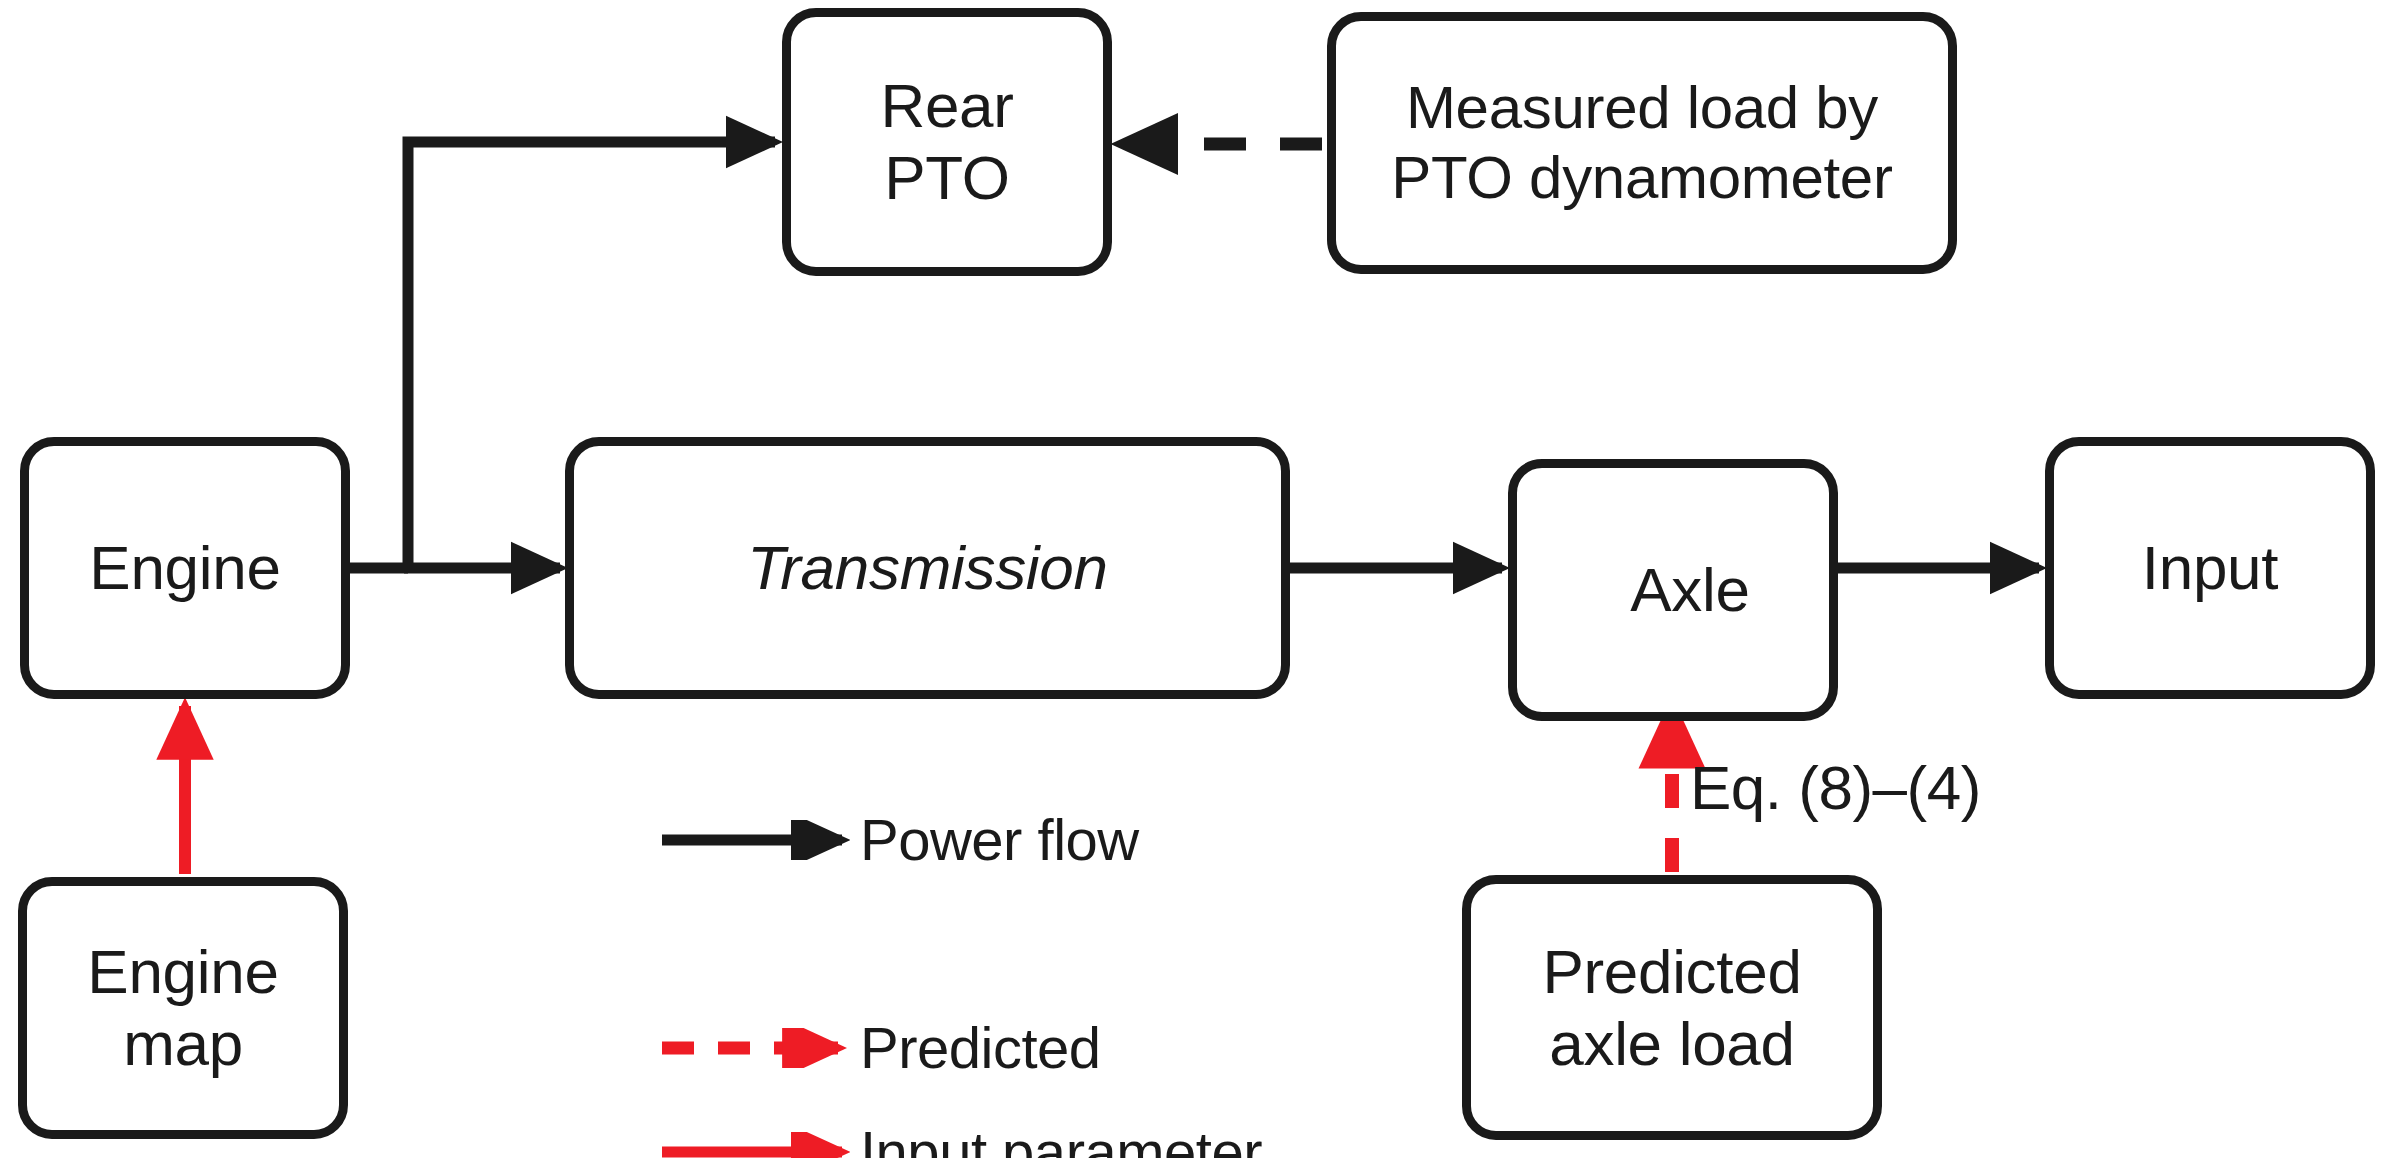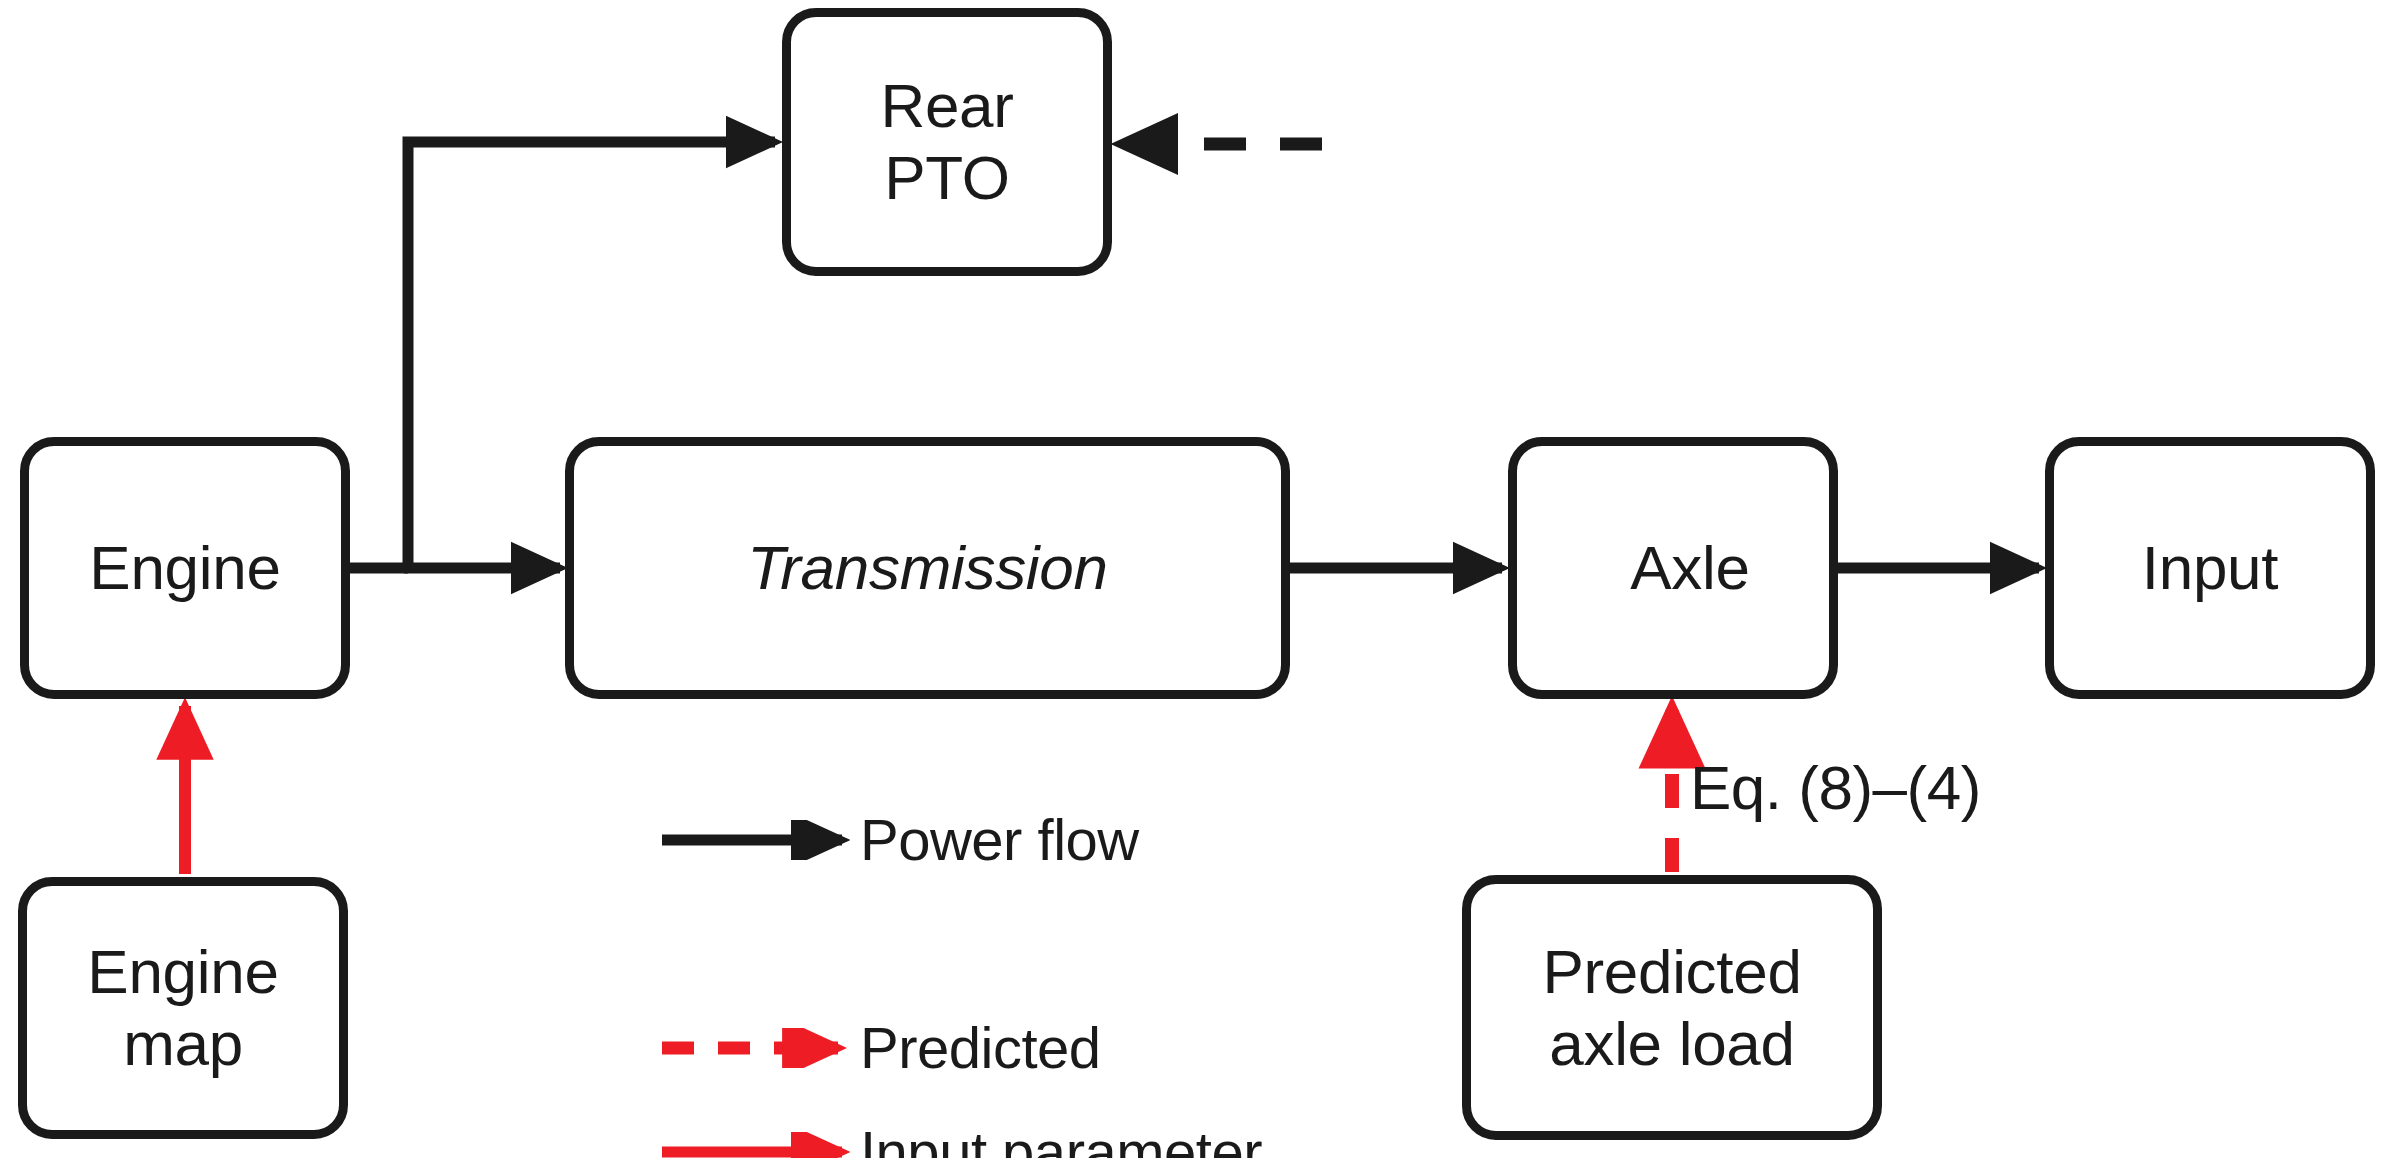--- a/index.html
+++ b/index.html
@@ -108,26 +108,28 @@
     <path d="M 1838 568 L 2039 568" stroke="#1a1a1a" stroke-width="11" fill="none" marker-end="url(#arrow-black)"></path>
 
     <path d="M 185 874 L 185 706" stroke="#ee1c25" stroke-width="12" fill="none" marker-end="url(#arrow-red)"></path>
 
     <path d="M 1672 872 L 1672 706" stroke="#ee1c25" stroke-width="14" fill="none" stroke-dasharray="34 30" marker-end="url(#arrow-red)"></path>
   </svg>
 
   <div class="node-box" style="left:782px; top:8px; width:330px; height:268px;">Rear
 PTO</div>
 
+  <div class="node-box" style="left:1327px; top:12px; width:630px; height:262px; font-size:60px;">Measured load by
+PTO dynamometer</div>
 
   <div class="node-box" style="left:20px; top:437px; width:330px; height:262px;">Engine</div>
 
   <div class="node-box" style="left:565px; top:437px; width:725px; height:262px;font-style:italic;">Transmission</div>
 
-  <div class="node-box" style="left:1508px; top:437px; width:330px; height:262px;padding-left:34px;">Axle</div>
+  <div class="node-box" style="left:1508px; top:459px; width:330px; height:262px;padding-left:34px;">Axle</div>
 
   <div class="node-box" style="left:2045px; top:437px; width:330px; height:262px;">Input</div>
 
   <div class="node-box" style="left:18px; top:877px; width:330px; height:262px;">Engine
 map</div>
 
   <div class="node-box" style="left:1462px; top:875px; width:420px; height:265px;">Predicted
 axle load</div>
 
   <div class="eq-label">Eq. (8)–(4)</div>

